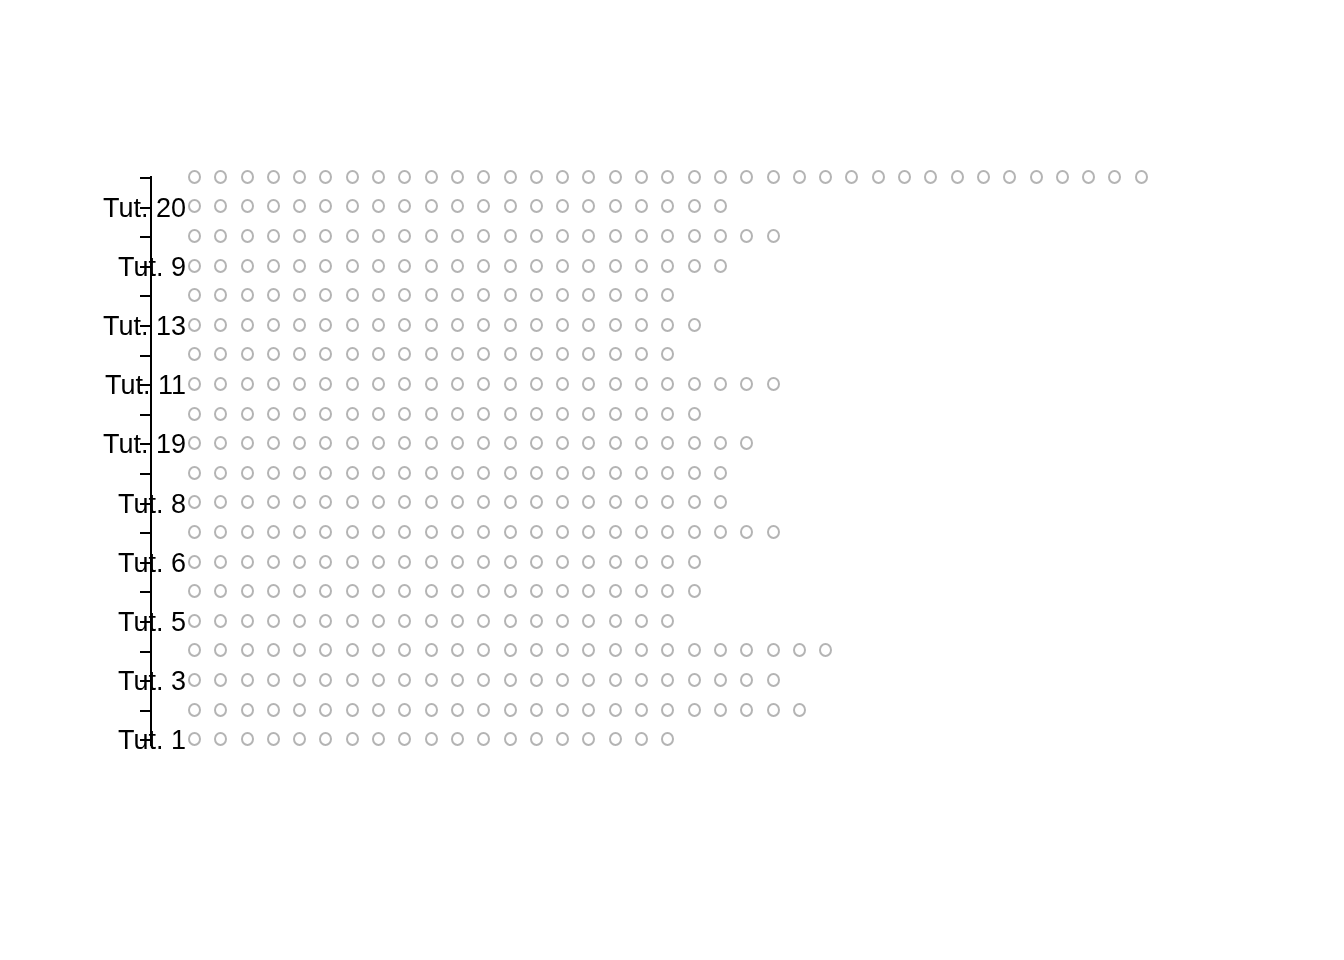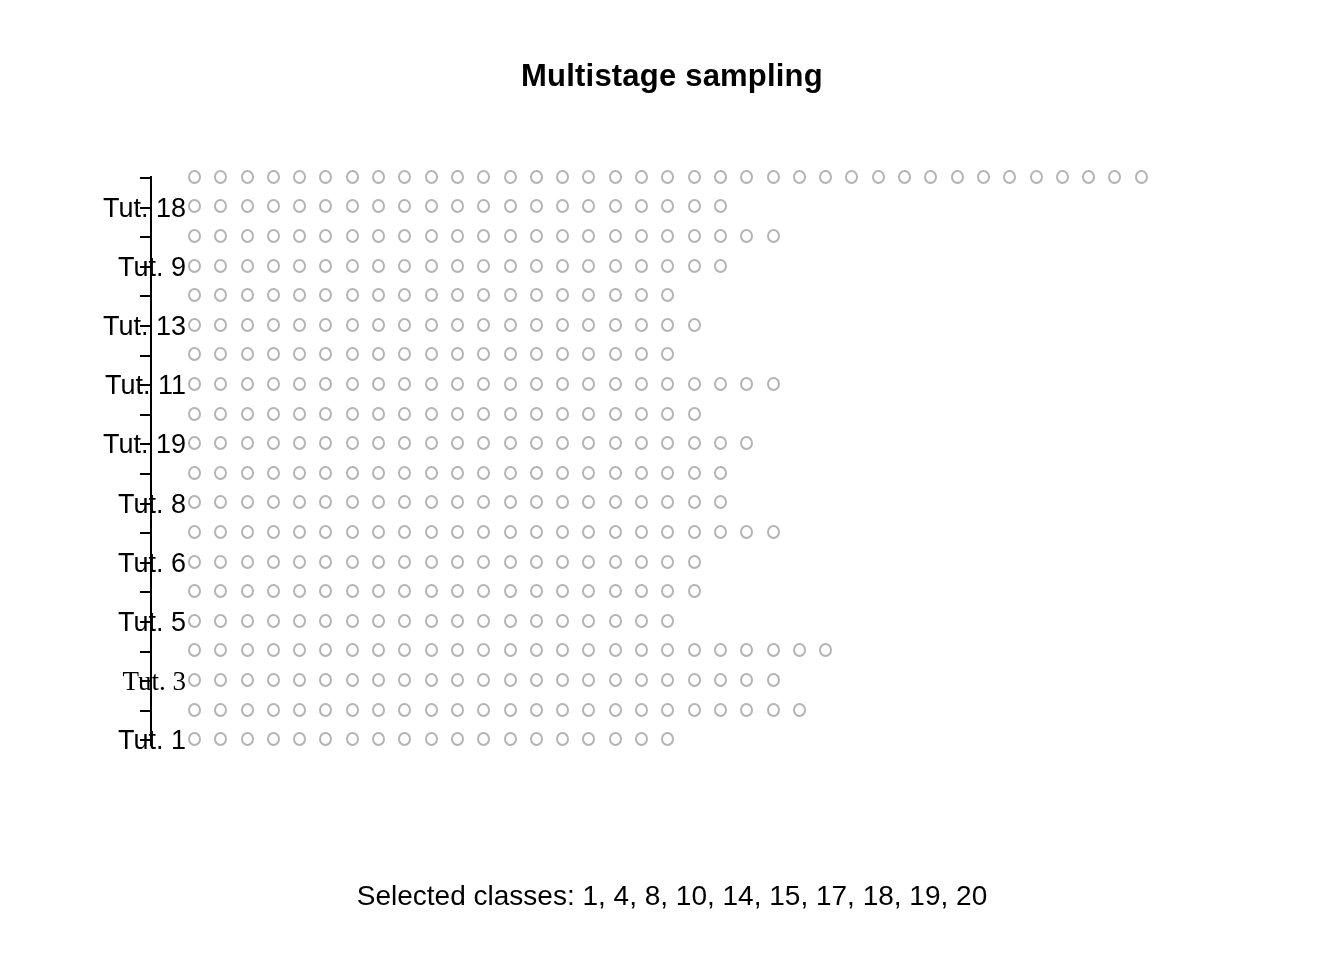--- a/index.html
+++ b/index.html
@@ -92,21 +92,20 @@
     box-sizing: border-box;
     margin-right: 13.3px;
     vertical-align: middle;
   }
 </style>
 </head>
 <body>
 
 <div id="root">
 
-  <div id="chart-title">Multistage sampling</div>
 
   <div id="plot-area">
     <div id="y-axis">
       <div class="axis-line"></div>
       <div id="ticks">
           <div class="tick" style="top: 177px;"></div>
           <div class="tick" style="top: 206.6px;"></div>
           <div class="tick" style="top: 236.2px;"></div>
           <div class="tick" style="top: 265.8px;"></div>
           <div class="tick" style="top: 295.4px;"></div>
@@ -120,29 +119,29 @@
           <div class="tick" style="top: 532.2px;"></div>
           <div class="tick" style="top: 561.8px;"></div>
           <div class="tick" style="top: 591.4px;"></div>
           <div class="tick" style="top: 621px;"></div>
           <div class="tick" style="top: 650.6px;"></div>
           <div class="tick" style="top: 680.2px;"></div>
           <div class="tick" style="top: 709.8px;"></div>
           <div class="tick" style="top: 739.4px;"></div>
         </div>
       <div id="ylabels">
-          <div class="ytick-label" style="top: 207.6px;">Tut. 18</div>
+          <div class="ytick-label" style="top: 207.6px;">Tut. 20</div>
           <div class="ytick-label" style="top: 266.8px;">Tut. 9</div>
           <div class="ytick-label" style="top: 326px;">Tut. 13</div>
           <div class="ytick-label" style="top: 385.2px;">Tut. 11</div>
           <div class="ytick-label" style="top: 444.4px;">Tut. 19</div>
           <div class="ytick-label" style="top: 503.6px;">Tut. 8</div>
           <div class="ytick-label" style="top: 562.8px;">Tut. 6</div>
           <div class="ytick-label" style="top: 622px;">Tut. 5</div>
-          <div class="ytick-label" style="top: 681.2px; font-family: Liberation Serif, serif;">Tut. 3</div>
+          <div class="ytick-label" style="top: 681.2px;">Tut. 3</div>
           <div class="ytick-label" style="top: 740.4px;">Tut. 1</div>
         </div>
     </div>
     <div id="dots">
         <div class="dot-row" title="Tut. 20: 37" style="top: 178px; left: 188px;"><span class="dot" style="margin-right: 13.3px;"></span><span class="dot" style="margin-right: 13.3px;"></span><span class="dot" style="margin-right: 13.3px;"></span><span class="dot" style="margin-right: 13.3px;"></span><span class="dot" style="margin-right: 13.3px;"></span><span class="dot" style="margin-right: 13.3px;"></span><span class="dot" style="margin-right: 13.3px;"></span><span class="dot" style="margin-right: 13.3px;"></span><span class="dot" style="margin-right: 13.3px;"></span><span class="dot" style="margin-right: 13.3px;"></span><span class="dot" style="margin-right: 13.3px;"></span><span class="dot" style="margin-right: 13.3px;"></span><span class="dot" style="margin-right: 13.3px;"></span><span class="dot" style="margin-right: 13.3px;"></span><span class="dot" style="margin-right: 13.3px;"></span><span class="dot" style="margin-right: 13.3px;"></span><span class="dot" style="margin-right: 13.3px;"></span><span class="dot" style="margin-right: 13.3px;"></span><span class="dot" style="margin-right: 13.3px;"></span><span class="dot" style="margin-right: 13.3px;"></span><span class="dot" style="margin-right: 13.3px;"></span><span class="dot" style="margin-right: 13.3px;"></span><span class="dot" style="margin-right: 13.3px;"></span><span class="dot" style="margin-right: 13.3px;"></span><span class="dot" style="margin-right: 13.3px;"></span><span class="dot" style="margin-right: 13.3px;"></span><span class="dot" style="margin-right: 13.3px;"></span><span class="dot" style="margin-right: 13.3px;"></span><span class="dot" style="margin-right: 13.3px;"></span><span class="dot" style="margin-right: 13.3px;"></span><span class="dot" style="margin-right: 13.3px;"></span><span class="dot" style="margin-right: 13.3px;"></span><span class="dot" style="margin-right: 13.3px;"></span><span class="dot" style="margin-right: 13.3px;"></span><span class="dot" style="margin-right: 13.3px;"></span><span class="dot" style="margin-right: 13.3px;"></span><span class="dot" style="margin-right: 13.3px;"></span></div>
         <div class="dot-row" title="Tut. 19: 21" style="top: 207.6px; left: 188px;"><span class="dot" style="margin-right: 13.3px;"></span><span class="dot" style="margin-right: 13.3px;"></span><span class="dot" style="margin-right: 13.3px;"></span><span class="dot" style="margin-right: 13.3px;"></span><span class="dot" style="margin-right: 13.3px;"></span><span class="dot" style="margin-right: 13.3px;"></span><span class="dot" style="margin-right: 13.3px;"></span><span class="dot" style="margin-right: 13.3px;"></span><span class="dot" style="margin-right: 13.3px;"></span><span class="dot" style="margin-right: 13.3px;"></span><span class="dot" style="margin-right: 13.3px;"></span><span class="dot" style="margin-right: 13.3px;"></span><span class="dot" style="margin-right: 13.3px;"></span><span class="dot" style="margin-right: 13.3px;"></span><span class="dot" style="margin-right: 13.3px;"></span><span class="dot" style="margin-right: 13.3px;"></span><span class="dot" style="margin-right: 13.3px;"></span><span class="dot" style="margin-right: 13.3px;"></span><span class="dot" style="margin-right: 13.3px;"></span><span class="dot" style="margin-right: 13.3px;"></span><span class="dot" style="margin-right: 13.3px;"></span></div>
         <div class="dot-row" title="Tut. 18: 23" style="top: 237.2px; left: 188px;"><span class="dot" style="margin-right: 13.3px;"></span><span class="dot" style="margin-right: 13.3px;"></span><span class="dot" style="margin-right: 13.3px;"></span><span class="dot" style="margin-right: 13.3px;"></span><span class="dot" style="margin-right: 13.3px;"></span><span class="dot" style="margin-right: 13.3px;"></span><span class="dot" style="margin-right: 13.3px;"></span><span class="dot" style="margin-right: 13.3px;"></span><span class="dot" style="margin-right: 13.3px;"></span><span class="dot" style="margin-right: 13.3px;"></span><span class="dot" style="margin-right: 13.3px;"></span><span class="dot" style="margin-right: 13.3px;"></span><span class="dot" style="margin-right: 13.3px;"></span><span class="dot" style="margin-right: 13.3px;"></span><span class="dot" style="margin-right: 13.3px;"></span><span class="dot" style="margin-right: 13.3px;"></span><span class="dot" style="margin-right: 13.3px;"></span><span class="dot" style="margin-right: 13.3px;"></span><span class="dot" style="margin-right: 13.3px;"></span><span class="dot" style="margin-right: 13.3px;"></span><span class="dot" style="margin-right: 13.3px;"></span><span class="dot" style="margin-right: 13.3px;"></span><span class="dot" style="margin-right: 13.3px;"></span></div>
         <div class="dot-row" title="Tut. 17: 21" style="top: 266.8px; left: 188px;"><span class="dot" style="margin-right: 13.3px;"></span><span class="dot" style="margin-right: 13.3px;"></span><span class="dot" style="margin-right: 13.3px;"></span><span class="dot" style="margin-right: 13.3px;"></span><span class="dot" style="margin-right: 13.3px;"></span><span class="dot" style="margin-right: 13.3px;"></span><span class="dot" style="margin-right: 13.3px;"></span><span class="dot" style="margin-right: 13.3px;"></span><span class="dot" style="margin-right: 13.3px;"></span><span class="dot" style="margin-right: 13.3px;"></span><span class="dot" style="margin-right: 13.3px;"></span><span class="dot" style="margin-right: 13.3px;"></span><span class="dot" style="margin-right: 13.3px;"></span><span class="dot" style="margin-right: 13.3px;"></span><span class="dot" style="margin-right: 13.3px;"></span><span class="dot" style="margin-right: 13.3px;"></span><span class="dot" style="margin-right: 13.3px;"></span><span class="dot" style="margin-right: 13.3px;"></span><span class="dot" style="margin-right: 13.3px;"></span><span class="dot" style="margin-right: 13.3px;"></span><span class="dot" style="margin-right: 13.3px;"></span></div>
         <div class="dot-row" title="Tut. 16: 19" style="top: 296.4px; left: 188px;"><span class="dot" style="margin-right: 13.3px;"></span><span class="dot" style="margin-right: 13.3px;"></span><span class="dot" style="margin-right: 13.3px;"></span><span class="dot" style="margin-right: 13.3px;"></span><span class="dot" style="margin-right: 13.3px;"></span><span class="dot" style="margin-right: 13.3px;"></span><span class="dot" style="margin-right: 13.3px;"></span><span class="dot" style="margin-right: 13.3px;"></span><span class="dot" style="margin-right: 13.3px;"></span><span class="dot" style="margin-right: 13.3px;"></span><span class="dot" style="margin-right: 13.3px;"></span><span class="dot" style="margin-right: 13.3px;"></span><span class="dot" style="margin-right: 13.3px;"></span><span class="dot" style="margin-right: 13.3px;"></span><span class="dot" style="margin-right: 13.3px;"></span><span class="dot" style="margin-right: 13.3px;"></span><span class="dot" style="margin-right: 13.3px;"></span><span class="dot" style="margin-right: 13.3px;"></span><span class="dot" style="margin-right: 13.3px;"></span></div>
         <div class="dot-row" title="Tut. 15: 20" style="top: 326px; left: 188px;"><span class="dot" style="margin-right: 13.3px;"></span><span class="dot" style="margin-right: 13.3px;"></span><span class="dot" style="margin-right: 13.3px;"></span><span class="dot" style="margin-right: 13.3px;"></span><span class="dot" style="margin-right: 13.3px;"></span><span class="dot" style="margin-right: 13.3px;"></span><span class="dot" style="margin-right: 13.3px;"></span><span class="dot" style="margin-right: 13.3px;"></span><span class="dot" style="margin-right: 13.3px;"></span><span class="dot" style="margin-right: 13.3px;"></span><span class="dot" style="margin-right: 13.3px;"></span><span class="dot" style="margin-right: 13.3px;"></span><span class="dot" style="margin-right: 13.3px;"></span><span class="dot" style="margin-right: 13.3px;"></span><span class="dot" style="margin-right: 13.3px;"></span><span class="dot" style="margin-right: 13.3px;"></span><span class="dot" style="margin-right: 13.3px;"></span><span class="dot" style="margin-right: 13.3px;"></span><span class="dot" style="margin-right: 13.3px;"></span><span class="dot" style="margin-right: 13.3px;"></span></div>
@@ -156,15 +155,14 @@
         <div class="dot-row" title="Tut. 7: 20" style="top: 562.8px; left: 188px;"><span class="dot" style="margin-right: 13.3px;"></span><span class="dot" style="margin-right: 13.3px;"></span><span class="dot" style="margin-right: 13.3px;"></span><span class="dot" style="margin-right: 13.3px;"></span><span class="dot" style="margin-right: 13.3px;"></span><span class="dot" style="margin-right: 13.3px;"></span><span class="dot" style="margin-right: 13.3px;"></span><span class="dot" style="margin-right: 13.3px;"></span><span class="dot" style="margin-right: 13.3px;"></span><span class="dot" style="margin-right: 13.3px;"></span><span class="dot" style="margin-right: 13.3px;"></span><span class="dot" style="margin-right: 13.3px;"></span><span class="dot" style="margin-right: 13.3px;"></span><span class="dot" style="margin-right: 13.3px;"></span><span class="dot" style="margin-right: 13.3px;"></span><span class="dot" style="margin-right: 13.3px;"></span><span class="dot" style="margin-right: 13.3px;"></span><span class="dot" style="margin-right: 13.3px;"></span><span class="dot" style="margin-right: 13.3px;"></span><span class="dot" style="margin-right: 13.3px;"></span></div>
         <div class="dot-row" title="Tut. 6: 20" style="top: 592.4px; left: 188px;"><span class="dot" style="margin-right: 13.3px;"></span><span class="dot" style="margin-right: 13.3px;"></span><span class="dot" style="margin-right: 13.3px;"></span><span class="dot" style="margin-right: 13.3px;"></span><span class="dot" style="margin-right: 13.3px;"></span><span class="dot" style="margin-right: 13.3px;"></span><span class="dot" style="margin-right: 13.3px;"></span><span class="dot" style="margin-right: 13.3px;"></span><span class="dot" style="margin-right: 13.3px;"></span><span class="dot" style="margin-right: 13.3px;"></span><span class="dot" style="margin-right: 13.3px;"></span><span class="dot" style="margin-right: 13.3px;"></span><span class="dot" style="margin-right: 13.3px;"></span><span class="dot" style="margin-right: 13.3px;"></span><span class="dot" style="margin-right: 13.3px;"></span><span class="dot" style="margin-right: 13.3px;"></span><span class="dot" style="margin-right: 13.3px;"></span><span class="dot" style="margin-right: 13.3px;"></span><span class="dot" style="margin-right: 13.3px;"></span><span class="dot" style="margin-right: 13.3px;"></span></div>
         <div class="dot-row" title="Tut. 5: 19" style="top: 622px; left: 188px;"><span class="dot" style="margin-right: 13.3px;"></span><span class="dot" style="margin-right: 13.3px;"></span><span class="dot" style="margin-right: 13.3px;"></span><span class="dot" style="margin-right: 13.3px;"></span><span class="dot" style="margin-right: 13.3px;"></span><span class="dot" style="margin-right: 13.3px;"></span><span class="dot" style="margin-right: 13.3px;"></span><span class="dot" style="margin-right: 13.3px;"></span><span class="dot" style="margin-right: 13.3px;"></span><span class="dot" style="margin-right: 13.3px;"></span><span class="dot" style="margin-right: 13.3px;"></span><span class="dot" style="margin-right: 13.3px;"></span><span class="dot" style="margin-right: 13.3px;"></span><span class="dot" style="margin-right: 13.3px;"></span><span class="dot" style="margin-right: 13.3px;"></span><span class="dot" style="margin-right: 13.3px;"></span><span class="dot" style="margin-right: 13.3px;"></span><span class="dot" style="margin-right: 13.3px;"></span><span class="dot" style="margin-right: 13.3px;"></span></div>
         <div class="dot-row" title="Tut. 4: 25" style="top: 651.6px; left: 188px;"><span class="dot" style="margin-right: 13.3px;"></span><span class="dot" style="margin-right: 13.3px;"></span><span class="dot" style="margin-right: 13.3px;"></span><span class="dot" style="margin-right: 13.3px;"></span><span class="dot" style="margin-right: 13.3px;"></span><span class="dot" style="margin-right: 13.3px;"></span><span class="dot" style="margin-right: 13.3px;"></span><span class="dot" style="margin-right: 13.3px;"></span><span class="dot" style="margin-right: 13.3px;"></span><span class="dot" style="margin-right: 13.3px;"></span><span class="dot" style="margin-right: 13.3px;"></span><span class="dot" style="margin-right: 13.3px;"></span><span class="dot" style="margin-right: 13.3px;"></span><span class="dot" style="margin-right: 13.3px;"></span><span class="dot" style="margin-right: 13.3px;"></span><span class="dot" style="margin-right: 13.3px;"></span><span class="dot" style="margin-right: 13.3px;"></span><span class="dot" style="margin-right: 13.3px;"></span><span class="dot" style="margin-right: 13.3px;"></span><span class="dot" style="margin-right: 13.3px;"></span><span class="dot" style="margin-right: 13.3px;"></span><span class="dot" style="margin-right: 13.3px;"></span><span class="dot" style="margin-right: 13.3px;"></span><span class="dot" style="margin-right: 13.3px;"></span><span class="dot" style="margin-right: 13.3px;"></span></div>
         <div class="dot-row" title="Tut. 3: 23" style="top: 681.2px; left: 188px;"><span class="dot" style="margin-right: 13.3px;"></span><span class="dot" style="margin-right: 13.3px;"></span><span class="dot" style="margin-right: 13.3px;"></span><span class="dot" style="margin-right: 13.3px;"></span><span class="dot" style="margin-right: 13.3px;"></span><span class="dot" style="margin-right: 13.3px;"></span><span class="dot" style="margin-right: 13.3px;"></span><span class="dot" style="margin-right: 13.3px;"></span><span class="dot" style="margin-right: 13.3px;"></span><span class="dot" style="margin-right: 13.3px;"></span><span class="dot" style="margin-right: 13.3px;"></span><span class="dot" style="margin-right: 13.3px;"></span><span class="dot" style="margin-right: 13.3px;"></span><span class="dot" style="margin-right: 13.3px;"></span><span class="dot" style="margin-right: 13.3px;"></span><span class="dot" style="margin-right: 13.3px;"></span><span class="dot" style="margin-right: 13.3px;"></span><span class="dot" style="margin-right: 13.3px;"></span><span class="dot" style="margin-right: 13.3px;"></span><span class="dot" style="margin-right: 13.3px;"></span><span class="dot" style="margin-right: 13.3px;"></span><span class="dot" style="margin-right: 13.3px;"></span><span class="dot" style="margin-right: 13.3px;"></span></div>
         <div class="dot-row" title="Tut. 2: 24" style="top: 710.8px; left: 188px;"><span class="dot" style="margin-right: 13.3px;"></span><span class="dot" style="margin-right: 13.3px;"></span><span class="dot" style="margin-right: 13.3px;"></span><span class="dot" style="margin-right: 13.3px;"></span><span class="dot" style="margin-right: 13.3px;"></span><span class="dot" style="margin-right: 13.3px;"></span><span class="dot" style="margin-right: 13.3px;"></span><span class="dot" style="margin-right: 13.3px;"></span><span class="dot" style="margin-right: 13.3px;"></span><span class="dot" style="margin-right: 13.3px;"></span><span class="dot" style="margin-right: 13.3px;"></span><span class="dot" style="margin-right: 13.3px;"></span><span class="dot" style="margin-right: 13.3px;"></span><span class="dot" style="margin-right: 13.3px;"></span><span class="dot" style="margin-right: 13.3px;"></span><span class="dot" style="margin-right: 13.3px;"></span><span class="dot" style="margin-right: 13.3px;"></span><span class="dot" style="margin-right: 13.3px;"></span><span class="dot" style="margin-right: 13.3px;"></span><span class="dot" style="margin-right: 13.3px;"></span><span class="dot" style="margin-right: 13.3px;"></span><span class="dot" style="margin-right: 13.3px;"></span><span class="dot" style="margin-right: 13.3px;"></span><span class="dot" style="margin-right: 13.3px;"></span></div>
         <div class="dot-row" title="Tut. 1: 19" style="top: 740.4px; left: 188px;"><span class="dot" style="margin-right: 13.3px;"></span><span class="dot" style="margin-right: 13.3px;"></span><span class="dot" style="margin-right: 13.3px;"></span><span class="dot" style="margin-right: 13.3px;"></span><span class="dot" style="margin-right: 13.3px;"></span><span class="dot" style="margin-right: 13.3px;"></span><span class="dot" style="margin-right: 13.3px;"></span><span class="dot" style="margin-right: 13.3px;"></span><span class="dot" style="margin-right: 13.3px;"></span><span class="dot" style="margin-right: 13.3px;"></span><span class="dot" style="margin-right: 13.3px;"></span><span class="dot" style="margin-right: 13.3px;"></span><span class="dot" style="margin-right: 13.3px;"></span><span class="dot" style="margin-right: 13.3px;"></span><span class="dot" style="margin-right: 13.3px;"></span><span class="dot" style="margin-right: 13.3px;"></span><span class="dot" style="margin-right: 13.3px;"></span><span class="dot" style="margin-right: 13.3px;"></span><span class="dot" style="margin-right: 13.3px;"></span></div>
       </div>
   </div>
 
-  <div id="caption">Selected classes: 1, 4, 8, 10, 14, 15, 17, 18, 19, 20</div>
 
 </div>
 
 </body></html>

